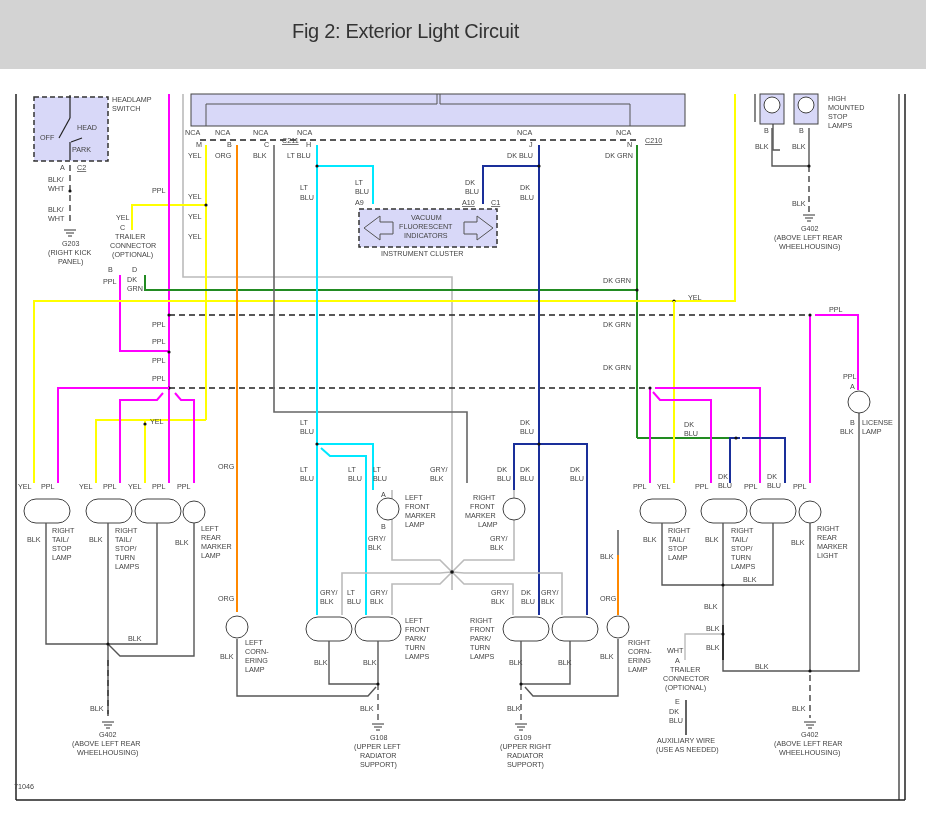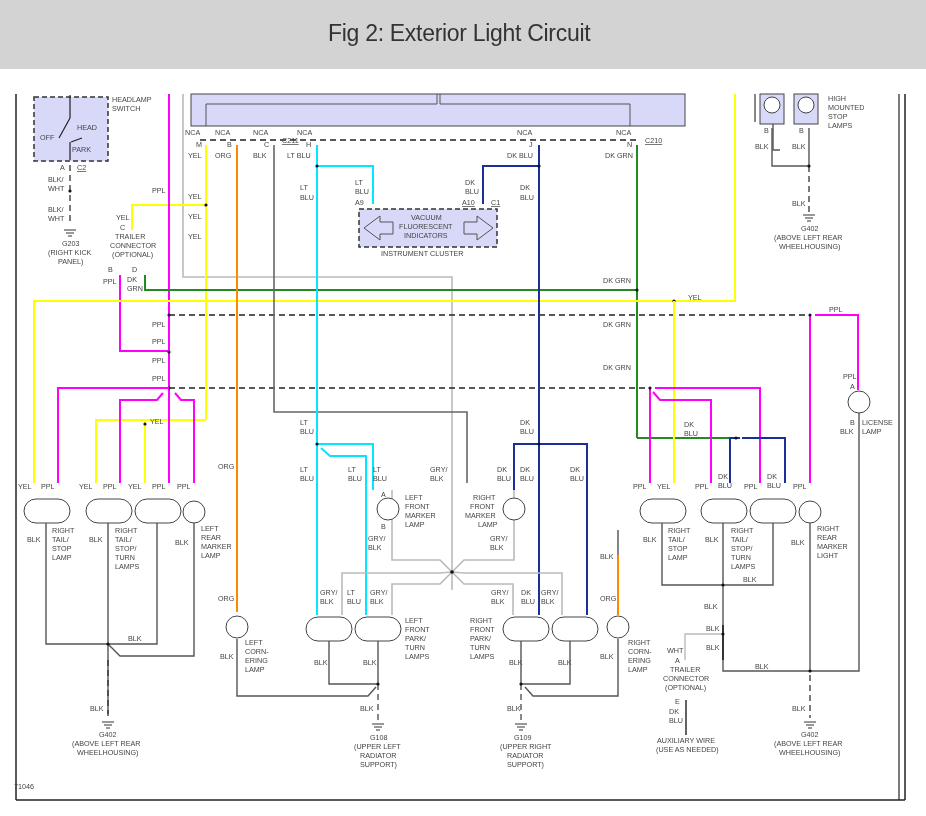--- a/index.html
+++ b/index.html
@@ -1,18 +1,18 @@
 <!DOCTYPE html>
 <html><head>
 <meta charset="utf-8">
 <style>
   html, body { margin: 0; padding: 0; background: #ffffff; }
   body { width: 926px; height: 816px; position: relative; overflow: hidden; font-family: "Liberation Sans", sans-serif; }
   .header { position: absolute; left: 0; top: 0; width: 926px; height: 69px; background: #d3d3d3; }
-  .header-title { position: absolute; left: 292px; top: 20px; font-size: 23px; color: #333; font-family: "Liberation Sans", sans-serif; font-stretch: condensed; letter-spacing: -0.3px; margin-left: 36px; }
+  .header-title { position: absolute; left: 292px; top: 20px; font-size: 20px; color: #333; font-family: "Liberation Sans", sans-serif; font-stretch: condensed; letter-spacing: -0.3px; }
   svg.diagram { position: absolute; left: 0; top: 0; }
   svg text { font-family: "Liberation Sans", sans-serif; font-size: 7.2px; fill: #444; }
   .w { fill: none; stroke-width: 2; }
   .thin { fill: none; stroke-width: 1.6; }
   .dash { fill: none; stroke: #222; stroke-width: 1.3; stroke-dasharray: 6 4; }
   .box { fill: #d8d8f8; stroke: #444; stroke-width: 1; }
   .dbox { fill: #d8d8f8; stroke: #333; stroke-width: 1.5; stroke-dasharray: 5 3; }
   .lamp { fill: #fff; stroke: #444; stroke-width: 1; }
   .dot { fill: #111; }
 </style>

